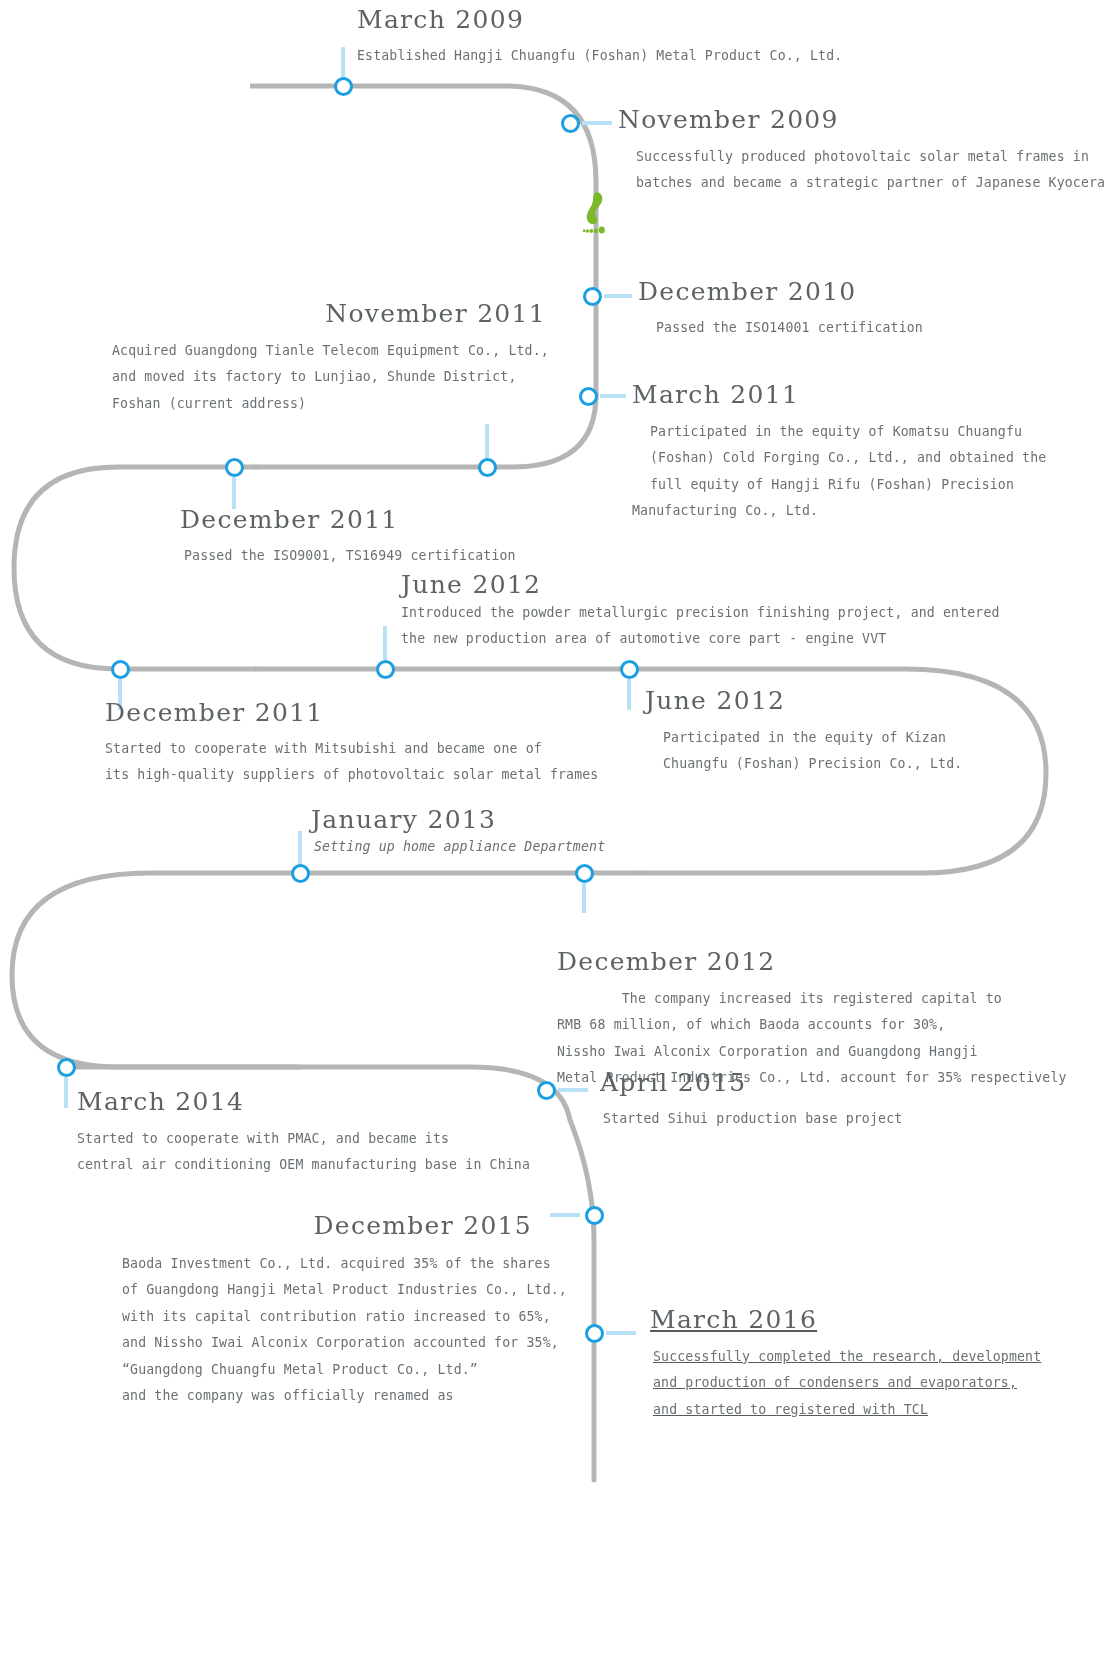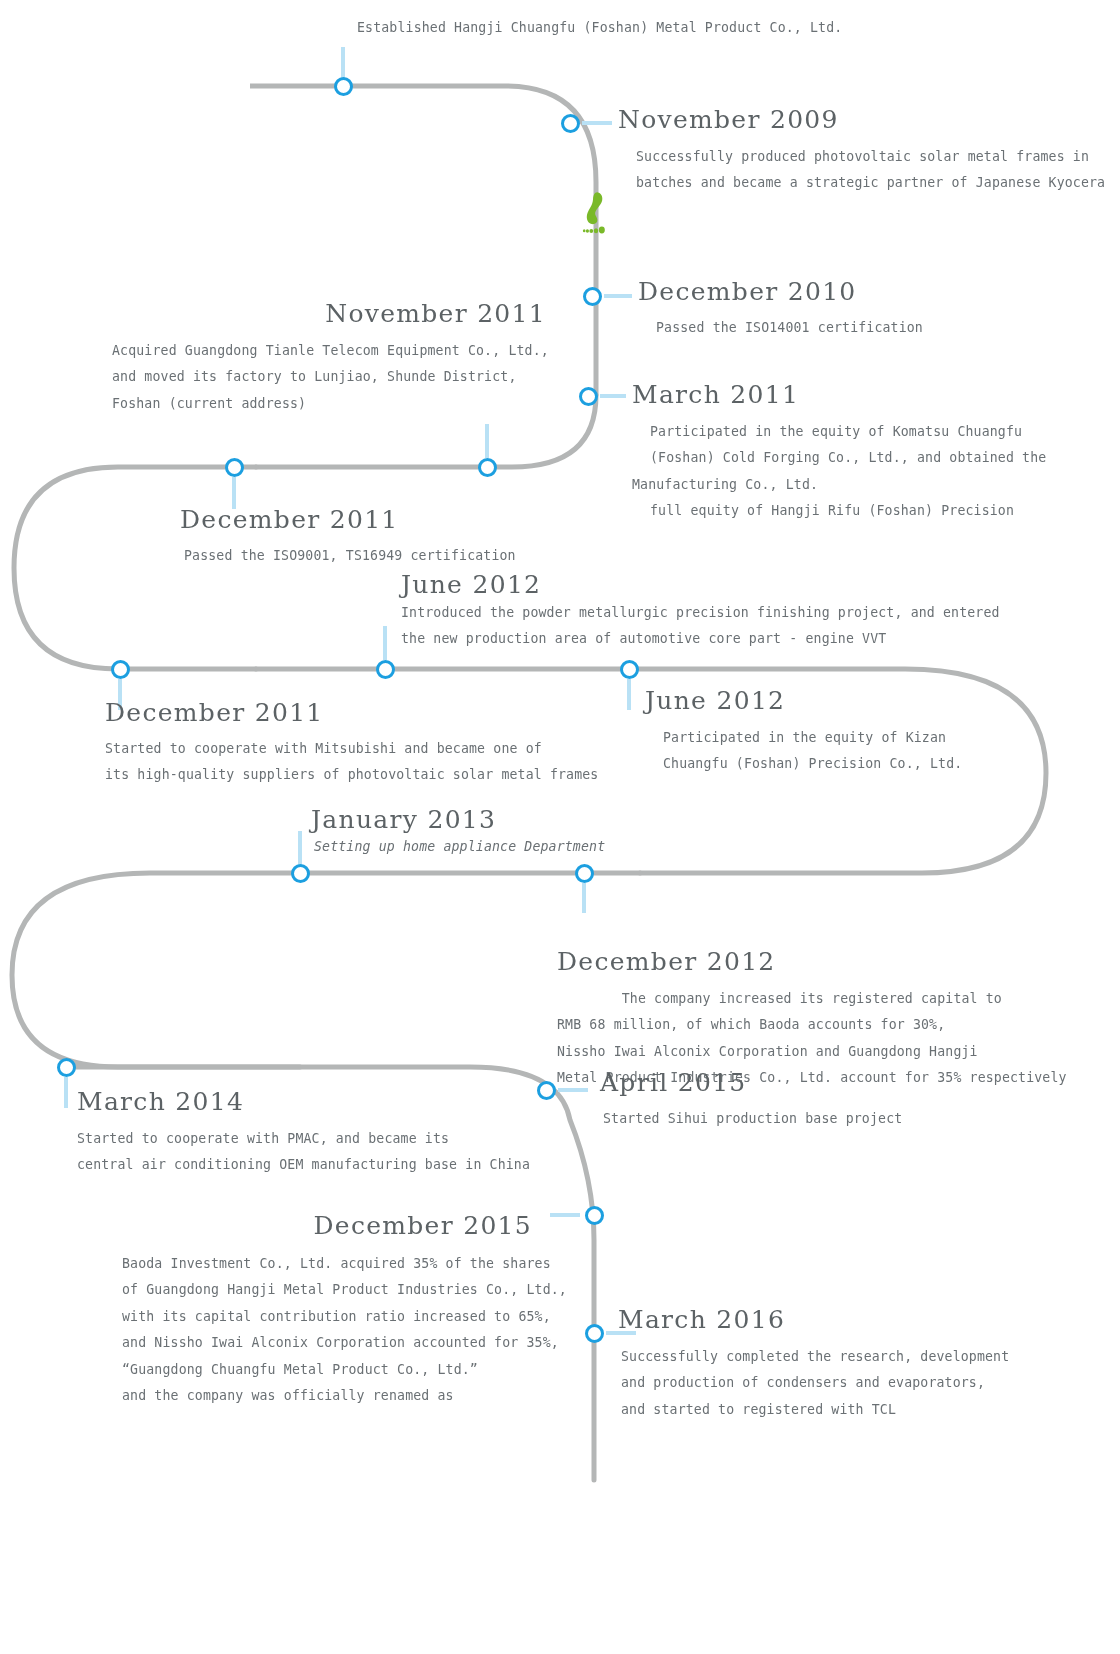--- a/index.html
+++ b/index.html
@@ -145,40 +145,41 @@
                c0.1-2.6 0.6-5.3 2.4-6.7 c0.6-0.5 1.3-0.7 2.1-0.6z" fill="#7ab929"></path>
       <ellipse cx="21.8" cy="40.0" rx="3.0" ry="3.4" fill="#7ab929"></ellipse>
       <ellipse cx="16.0" cy="40.8" rx="2.2" ry="2.5" fill="#7ab929"></ellipse>
       <ellipse cx="11.3" cy="41.0" rx="1.9" ry="2.1" fill="#7ab929"></ellipse>
       <ellipse cx="7.4" cy="41.0" rx="1.6" ry="1.8" fill="#7ab929"></ellipse>
       <ellipse cx="4.2" cy="40.8" rx="1.3" ry="1.5" fill="#7ab929"></ellipse>
     </svg>
   </div>
 
   <div class="ev" style="left:357px;top:6px;">
+    <div class="ttl">March 2009</div>
     <div class="body" style="margin-top:9px;">Established Hangji Chuangfu (Foshan) Metal Product Co., Ltd.</div>
   </div>
 
   <div class="ev" style="left:618px;top:106px;">
     <div class="ttl">November 2009</div>
     <div class="body ind" style="margin-top:10px;">Successfully produced photovoltaic solar metal frames in</div>
     <div class="body ind">batches and became a strategic partner of Japanese Kyocera</div>
   </div>
 
   <div class="ev" style="left:638px;top:278px;">
     <div class="ttl">December 2010</div>
     <div class="body ind" style="margin-top:9px;">Passed the ISO14001 certification</div>
   </div>
 
   <div class="ev" style="left:632px;top:381px;">
     <div class="ttl">March 2011</div>
     <div class="body ind" style="margin-top:10px;">Participated in the equity of Komatsu Chuangfu</div>
     <div class="body ind">(Foshan) Cold Forging Co., Ltd., and obtained the</div>
+    <div class="body ind">full equity of Hangji Rifu (Foshan) Precision</div>
     <div class="body">Manufacturing Co., Ltd.</div>
-    <div class="body ind">full equity of Hangji Rifu (Foshan) Precision</div>
   </div>
 
   <div class="ev right-al" style="left:112px;top:300px;width:434px;">
     <div class="ttl">November 2011</div>
     <div class="body" style="margin-top:10px;">Acquired Guangdong Tianle Telecom Equipment Co., Ltd.,</div>
     <div class="body">and moved its factory to Lunjiao, Shunde District,</div>
     <div class="body">Foshan (current address)</div>
   </div>
 
   <div class="ev" style="left:180px;top:506px;">
@@ -231,20 +232,20 @@
   <div class="ev right-al" style="left:100px;top:1212px;width:432px;">
     <div class="ttl">December 2015</div>
     <div class="body ind2" style="margin-top:11px;">Baoda Investment Co., Ltd. acquired 35% of the shares</div>
     <div class="body ind2">of Guangdong Hangji Metal Product Industries Co., Ltd.,</div>
     <div class="body ind2">with its capital contribution ratio increased to 65%,</div>
     <div class="body ind2">and Nissho Iwai Alconix Corporation accounted for 35%,</div>
     <div class="body ind2"> “Guangdong Chuangfu Metal Product Co., Ltd.”</div>
     <div class="body ind2">and the company was officially renamed as</div>
   </div>
 
-  <div class="ev" style="left:618px;top:1306px;">
+  <div class="ev" style="left:650px;top:1306px;text-decoration:underline;">
     <div class="ttl">March 2016</div>
     <div class="body" style="margin-top:10px;padding-left:3px;">Successfully completed the research, development</div>
     <div class="body" style="padding-left:3px;">and production of condensers and evaporators,</div>
     <div class="body" style="padding-left:3px;">and started to registered with TCL</div>
   </div>
 
 </div>
 
 </body></html>

